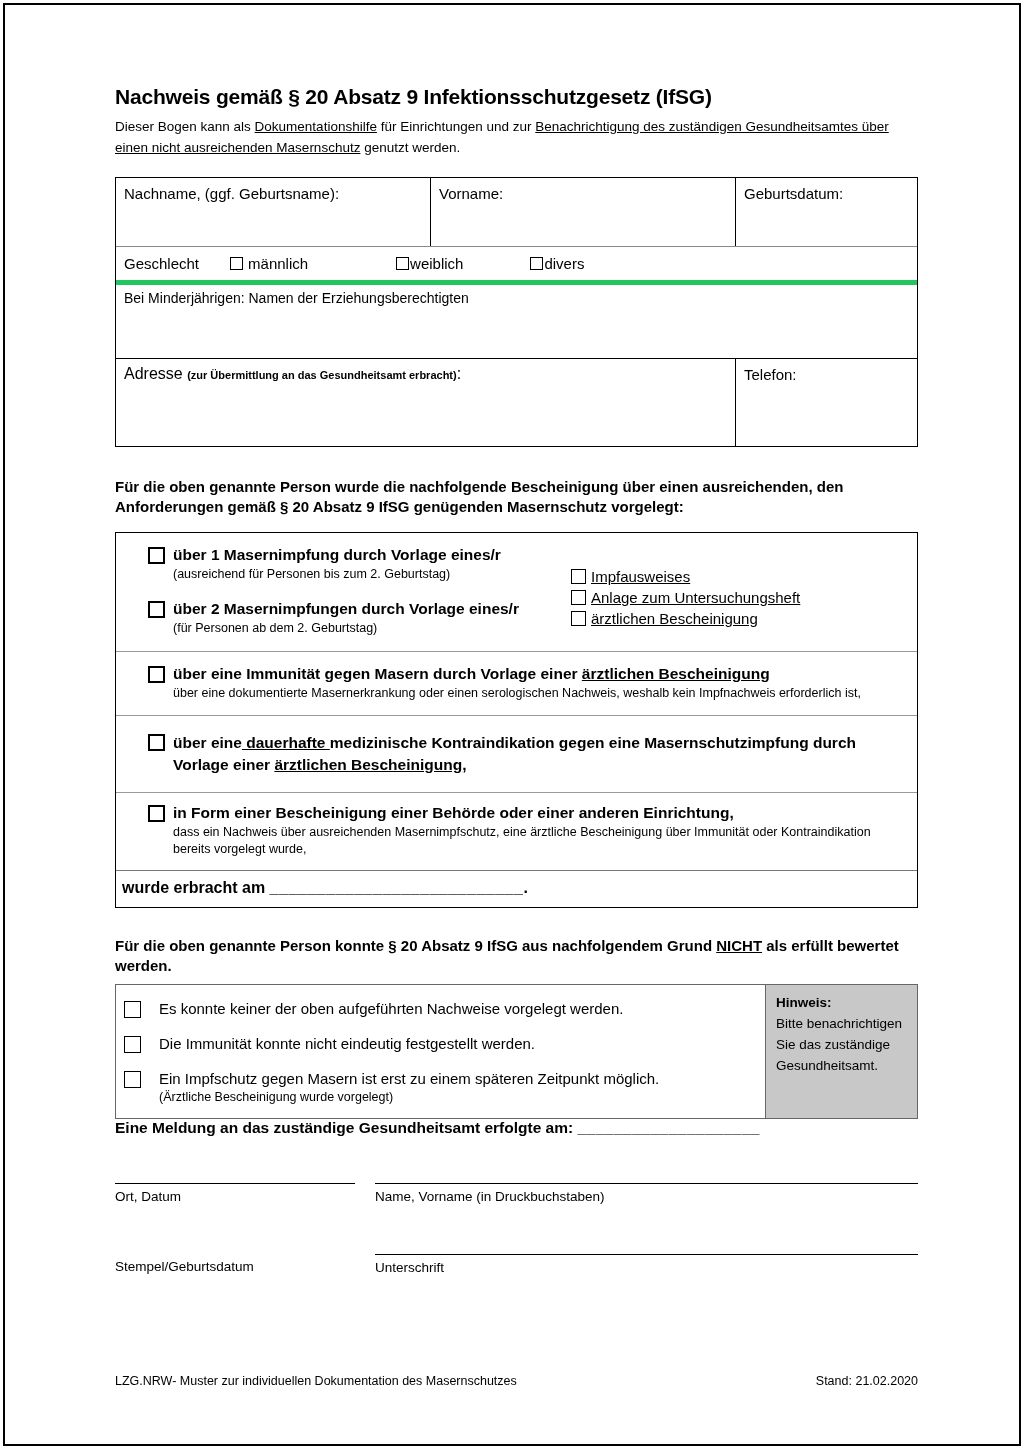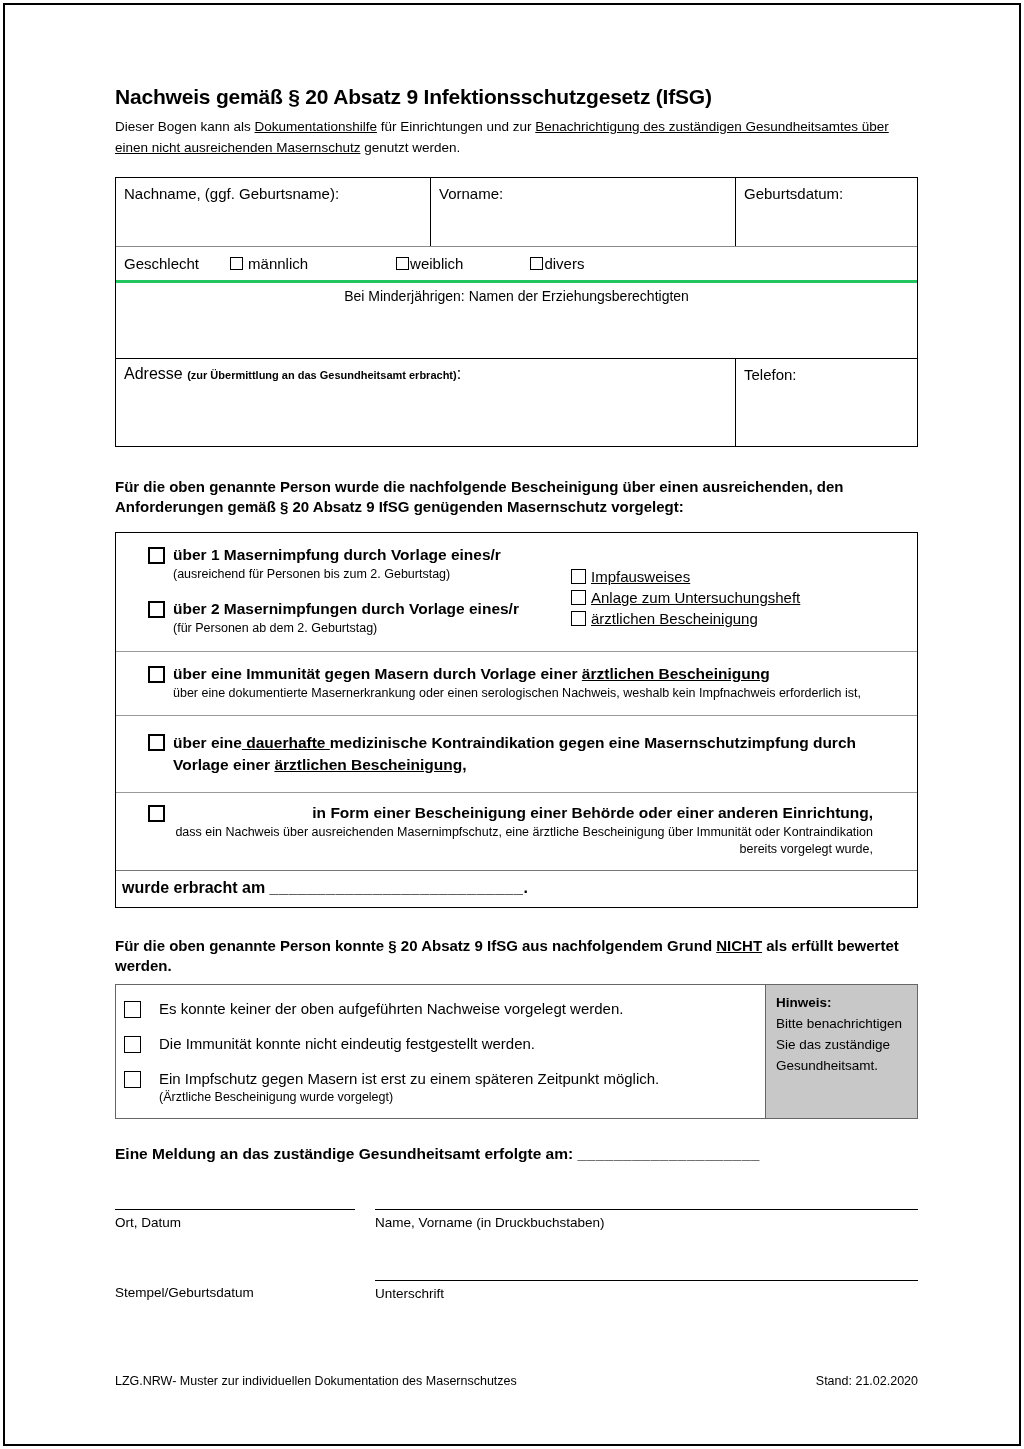--- a/index.html
+++ b/index.html
@@ -14,21 +14,21 @@
 
   
   .person-table { margin-top: 19px; border: 1px solid #000; }
   .pt-row { display: flex; }
   .pt-row1 { height: 68px; }
   .pt-row1 .cell { padding: 7px 8px; font-size: 15px; }
   .c-nachname { width: 315px; border-right: 1px solid #000; }
   .c-vorname  { width: 305px; border-right: 1px solid #000; }
   .c-geburt   { flex: 1; }
   .pt-row2 { height: 34px; border-top: 1px solid #8a8a8a; align-items: center; padding-left: 8px; font-size: 15px; }
-  .pt-row3 { height: 78px; border-top: 3px solid #22c55e; padding: 5px 8px; font-size: 14px; text-align: center; }
+  .pt-row3 { height: 78px; border-top: 5px solid #22c55e; padding: 5px 8px; font-size: 14px; }
   .pt-row4 { height: 88px; border-top: 1px solid #000; }
   .c-adresse { width: 620px; border-right: 1px solid #000; padding: 6px 8px; }
   .c-telefon { flex: 1; padding: 7px 8px; font-size: 15px; }
   .adr-main { font-size: 16px; }
   .adr-note { font-size: 11px; font-weight: bold; }
 
   .gender-opt { display: inline-flex; align-items: center; }
   .gender-label { margin-left: 5px; }
 
   
@@ -52,37 +52,37 @@
   .opt .cb { margin-top: 2px; margin-right: 8px; }
   .opt-label { font-size: 15.5px; font-weight: bold; line-height: 20px; }
   .opt-sub { font-size: 12.5px; line-height: 17px; margin-top: 1px; }
   .opt2 { margin-top: 16px; }
   .nw-right { padding-top: 21px; }
   .doc-opt { display: flex; align-items: center; height: 21px; font-size: 15px; text-decoration: underline; }
   .doc-opt .cb { margin-right: 5px; margin-top: 0; }
   .nw-row3 { padding: 12px 8px 13px 32px; }
   .nw-row4 { padding: 16px 8px 16px 32px; }
   .nw-row4 .opt-label { line-height: 22px; }
-  .nw-row5 { padding: 10px 8px 12px 32px; border-bottom: 1px solid #777; text-align: right; }
+  .nw-row5 { padding: 10px 8px 12px 32px; border-bottom: 1px solid #777; }
   .nw-erbracht { padding: 8px 8px 10px 6px; font-size: 16px; font-weight: bold; }
   .blank { font-weight: bold; letter-spacing: 0.5px; }
 
   
   .nf-table { margin-top: 8px; border: 1px solid #666; display: flex; }
   .nf-left { flex: 1; padding: 14px 8px 12px 8px; }
   .reason { display: flex; }
   .reason + .reason { margin-top: 15px; }
   .reason .cb { margin: 2px 18px 0 0; }
   .reason-label { font-size: 15px; line-height: 20px; }
   .reason-sub { font-size: 12.5px; line-height: 17px; }
   .hinweis { width: 152px; background: #c8c8c8; border-left: 1px solid #666; padding: 7px 10px; font-size: 13.5px; line-height: 21px; }
   .hinweis-title { font-weight: bold; }
 
   
-  .meldung { margin-top: 26px; font-size: 15.5px; font-weight: bold; }
+  .meldung { font-size: 15.5px; font-weight: bold; }
   .sig-row { display: flex; gap: 20px; }
   .sig-row1 { margin-top: 46px; }
   .sig-row2 { margin-top: 50px; }
   .sig-col1 { width: 240px; }
   .sig-col2 { flex: 1; }
   .sig-line { border-top: 1.5px solid #000; }
   .sig-label { padding-top: 5px; font-size: 13.5px; }
 
   .footer { position: absolute; top: 1290px; left: 0; width: 100%; display: flex; justify-content: space-between; font-size: 12.5px; }
 </style>

